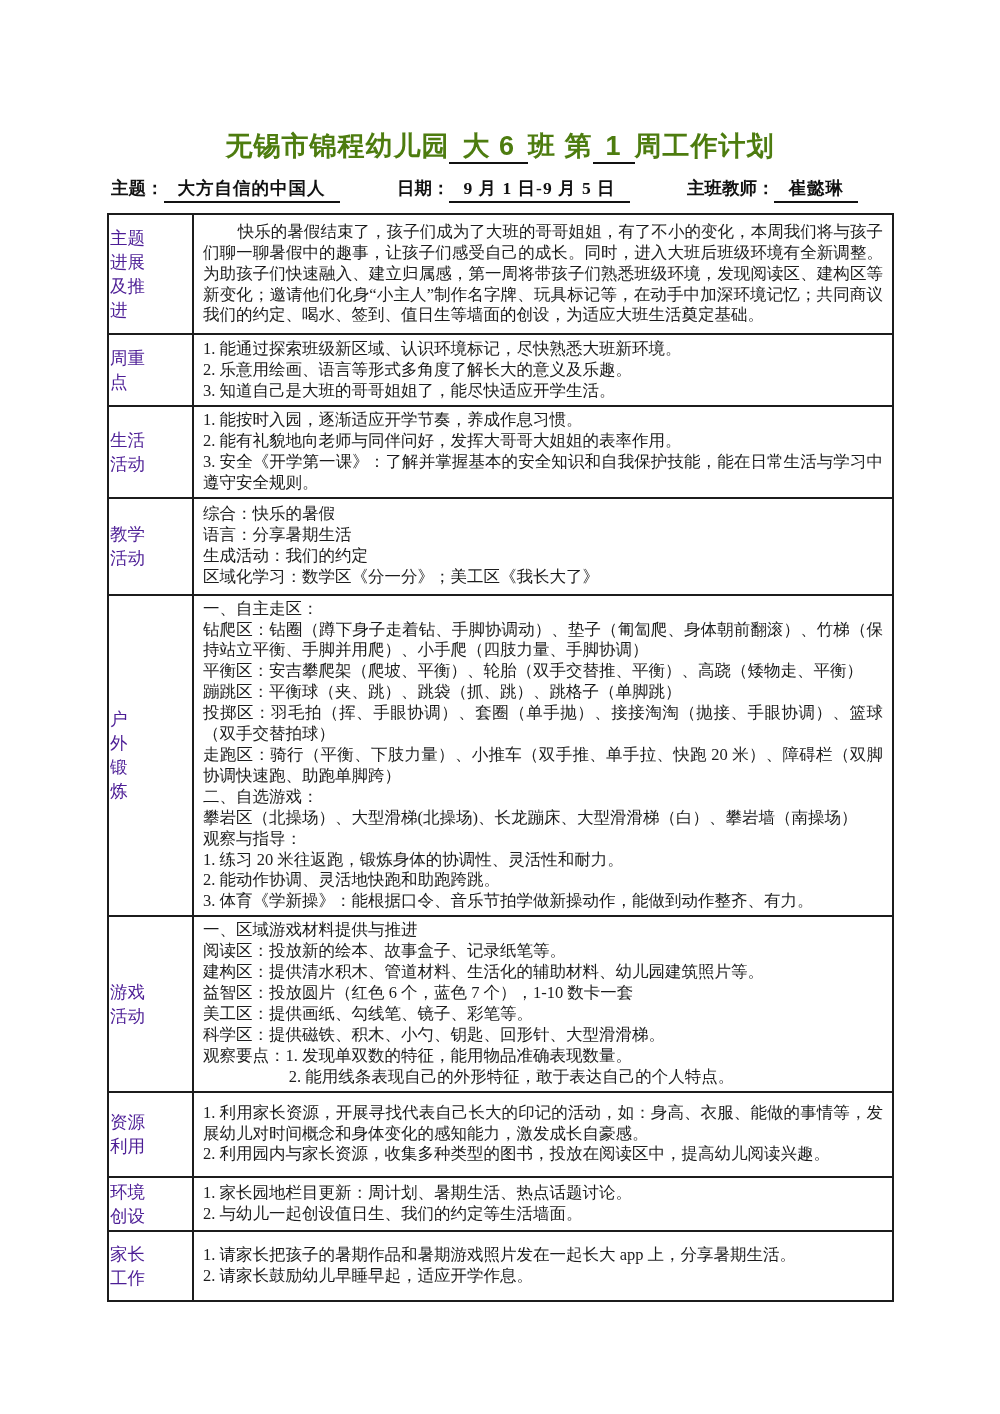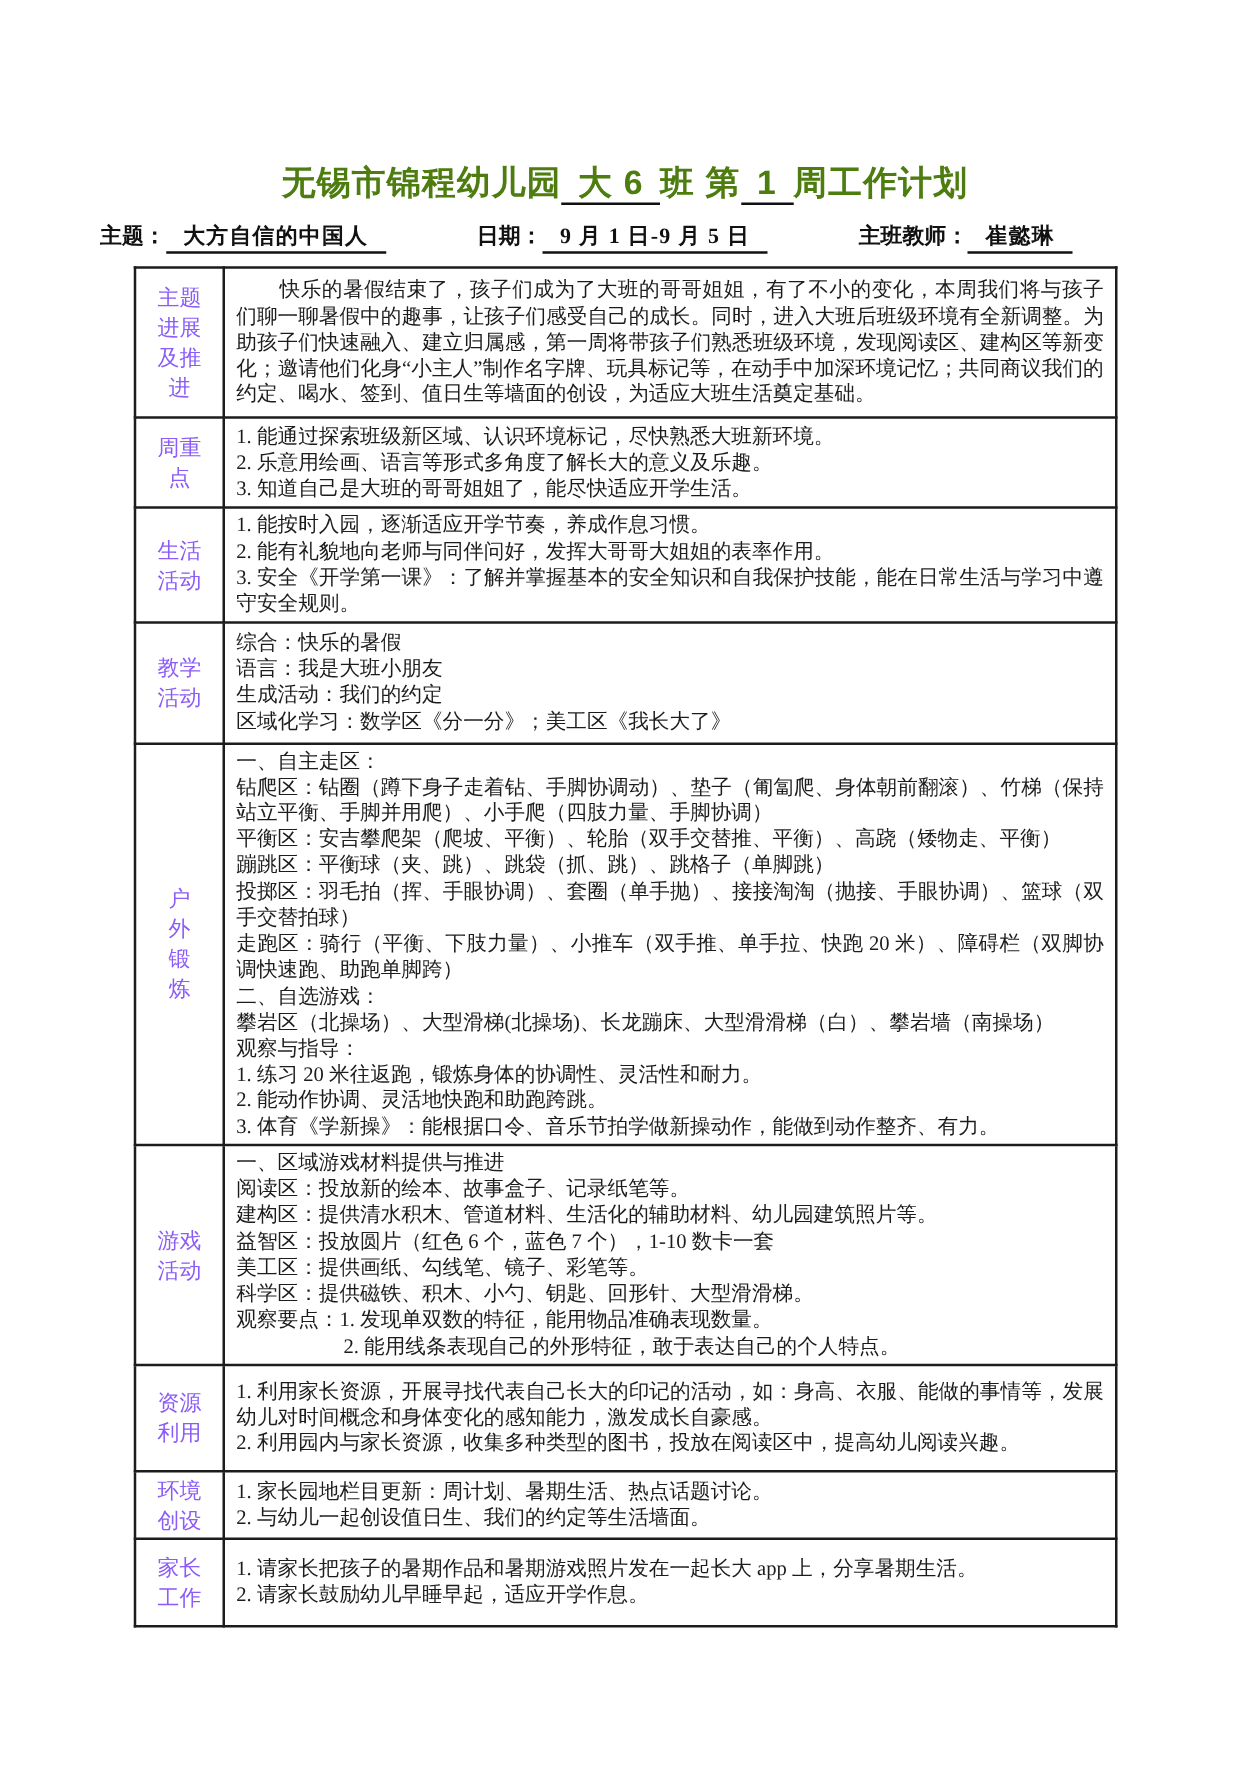--- a/index.html
+++ b/index.html
@@ -25,21 +25,21 @@
   .title .u {
     display:inline-block;
     border-bottom:2.5px solid #111;
     padding:0 13px;
     line-height:1.15;
   }
   .meta {
     display:flex;
     justify-content:space-between;
     align-items:baseline;
-    margin:12px 142px 0 80px;
+    margin:12px 142px 0 111px;
     font-size:17.5px;
     font-weight:bold;
     color:#111;
     white-space:nowrap;
   }
   .meta .mvalue {
     display:inline-block;
     border-bottom:2px solid #111;
     padding:0 14px 1px 14px;
     font-weight:600;
@@ -51,25 +51,24 @@
     margin:10px 0 0 107px;
     width:787px;
     border:2px solid #1c1c1c;
   }
   table.plan td {
     border:2px solid #1c1c1c;
     vertical-align:middle;
     box-sizing:border-box;
   }
   td.label-cell {
-    width:71px;
-    text-align:center;
+    width:85px;
     font-size:17.5px;
     padding:2px 1px;
-    color:#8b5cf6;
+    color:#4c1d95;
   }
   td.label-cell div { line-height:24px; }
   td.content-cell {
     padding:3px 9px 3px 9px;
     font-size:16.5px;
     color:#1c1c1c;
     border-radius:26px;
   }
   td.content-cell .line {
     line-height:20.9px;
@@ -136,21 +135,21 @@
             <div class="line">3. 安全《开学第一课》：了解并掌握基本的安全知识和自我保护技能，能在日常生活与学习中遵守安全规则。</div>
           </td>
         </tr>
         <tr data-row="3">
           <td class="label-cell">
             <div>教学</div>
             <div>活动</div>
           </td>
           <td class="content-cell">
             <div class="line">综合：快乐的暑假</div>
-            <div class="line">语言：我是大班小朋友</div>
+            <div class="line">语言：分享暑期生活</div>
             <div class="line">生成活动：我们的约定</div>
             <div class="line">区域化学习：数学区《分一分》；美工区《我长大了》</div>
           </td>
         </tr>
         <tr data-row="4">
           <td class="label-cell">
             <div>户</div>
             <div>外</div>
             <div>锻</div>
             <div>炼</div>

